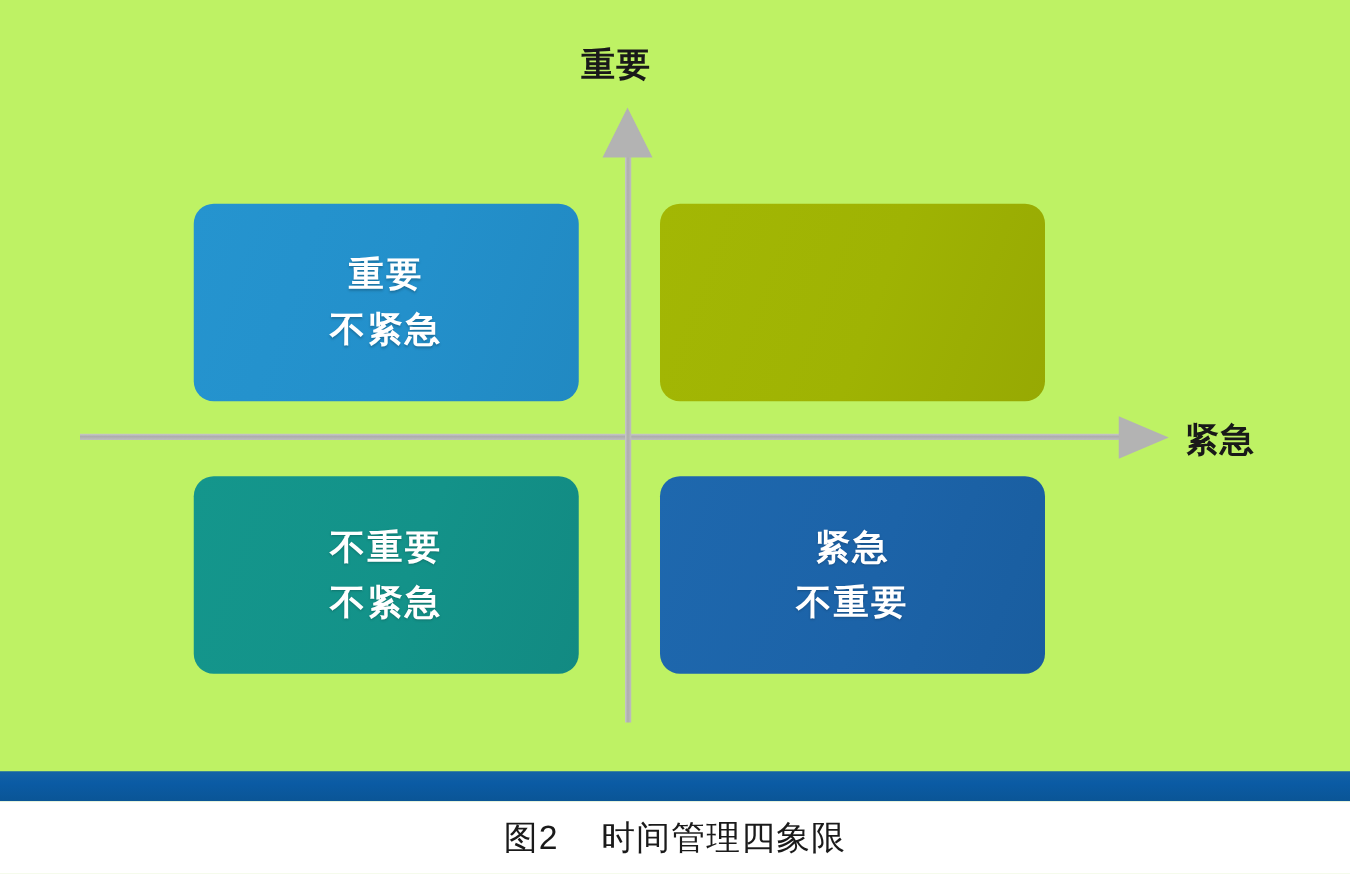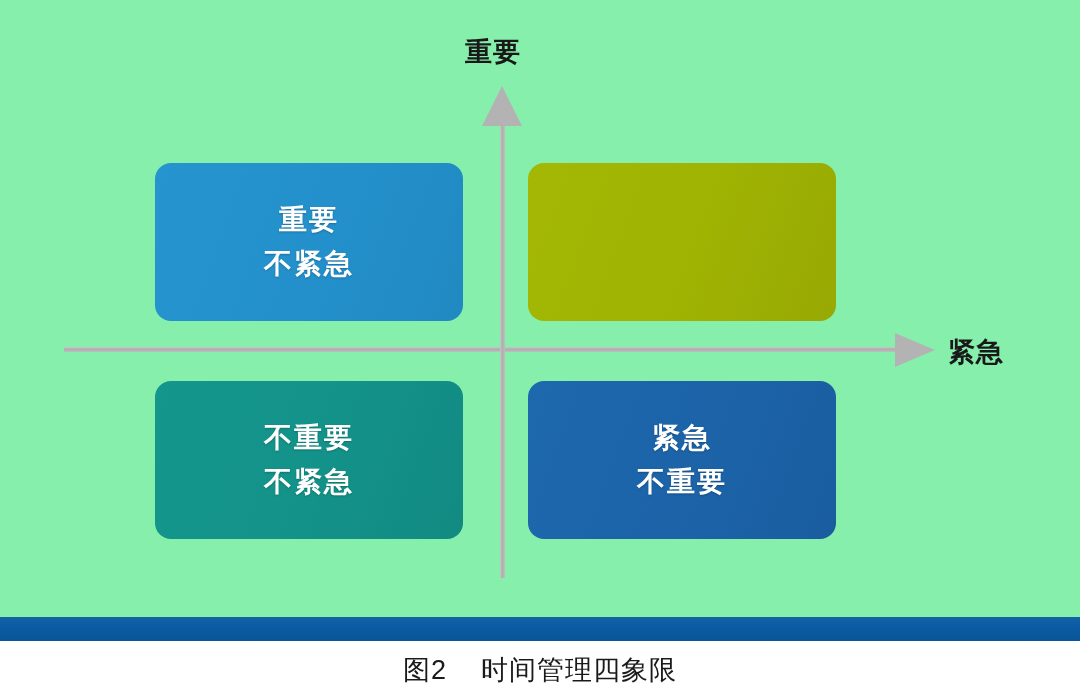--- a/index.html
+++ b/index.html
@@ -15,21 +15,21 @@
     position: relative;
   }
 
   
   #diagram-canvas {
     position: absolute;
     left: 0;
     top: 0;
     width: 1080px;
     height: 651px;
-    background: #86efac;
+    background: #bef264;
   }
 
   
   .axis-line-h {
     position: absolute;
     left: 64px;
     top: 347px;
     width: 856px;
     height: 5px;
     background: linear-gradient(to bottom, #c9c9c9 0%, #adadad 45%, #bfbfbf 100%);

